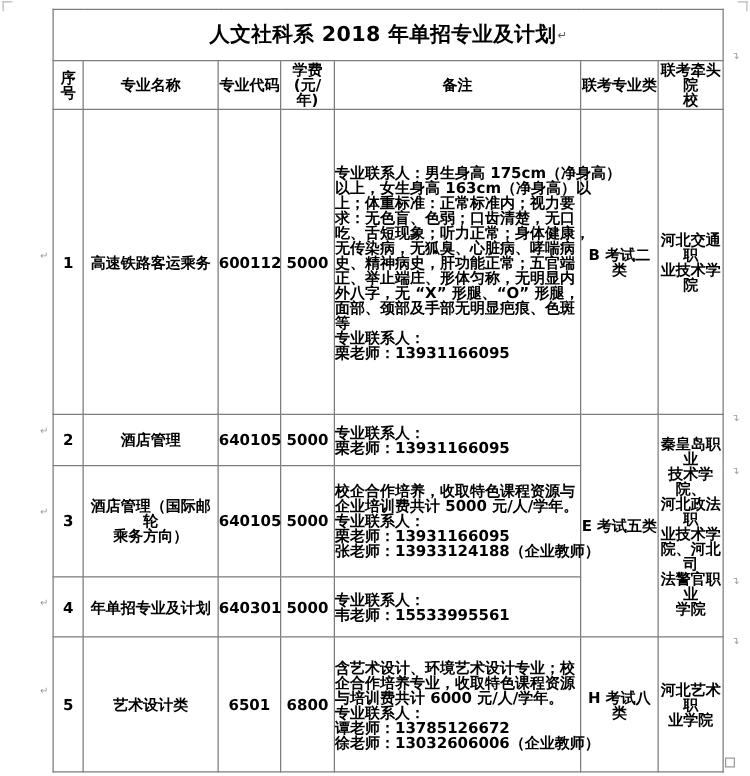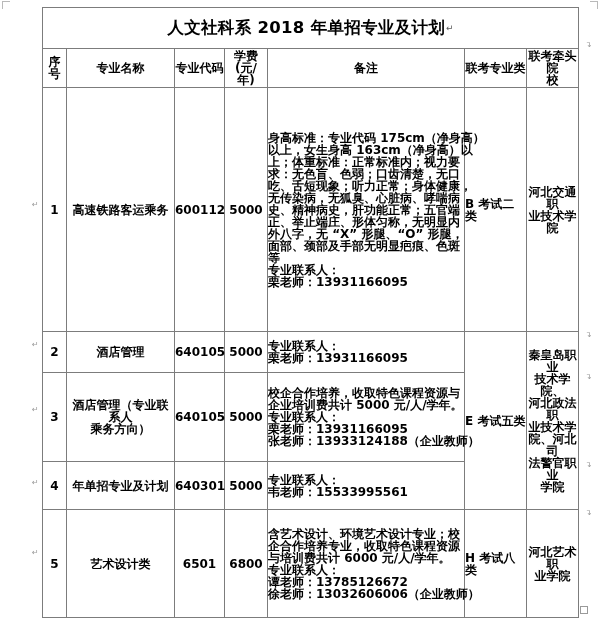--- a/index.html
+++ b/index.html
@@ -84,21 +84,21 @@
     font-weight: bold;
     line-height: 1.15;
   }
 
   
   .c-idx   { text-align: center; font-size: 12px; }
   .c-name  { text-align: center; font-size: 12.5px; line-height: 1.25; padding: 0 2px; margin-left: 28px; }
   .c-code  { text-align: center; font-size: 12px; }
   .c-fee   { text-align: center; font-size: 12px; }
   .c-note  { text-align: left; font-size: 12.2px; line-height: 1.38; padding: 2px 1px 2px 3px; vertical-align: top; }
-  .c-cat   { text-align: left; font-size: 12px; }
+  .c-cat   { text-align: center; font-size: 12px; }
   .c-lead  { text-align: center; font-size: 12.5px; line-height: 1.32; padding: 0 2px; margin-left: 18px; }
 
   .c-note .ln { display: block; white-space: nowrap; }
 
   
   col.w-idx  { width: 24px; }
   col.w-name { width: 108px; }
   col.w-code { width: 50px; }
   col.w-fee  { width: 43px; }
   col.w-note { width: 197px; }
@@ -170,21 +170,21 @@
         <span>校</span>
       </td>
     </tr>
 
     <tr style="height:244px;">
       <td class="c-idx">1</td>
       <td class="c-name">高速铁路客运乘务</td>
       <td class="c-code">600112</td>
       <td class="c-fee">5000</td>
       <td class="c-note">
-        <span class="ln">身高标准：专业代码 175cm（净身高）</span>
+        <span class="ln">专业联系人：男生身高 175cm（净身高）</span>
         <span class="ln">以上，女生身高 163cm（净身高）以</span>
         <span class="ln">上；体重标准：正常标准内；视力要</span>
         <span class="ln">求：无色盲、色弱；口齿清楚，无口</span>
         <span class="ln">吃、舌短现象；听力正常；身体健康，</span>
         <span class="ln">无传染病，无狐臭、心脏病、哮喘病</span>
         <span class="ln">史、精神病史，肝功能正常；五官端</span>
         <span class="ln">正、举止端庄、形体匀称，无明显内</span>
         <span class="ln">外八字，无 “X” 形腿、“O” 形腿，</span>
         <span class="ln">面部、颈部及手部无明显疤痕、色斑</span>
         <span class="ln">等</span>
@@ -215,21 +215,21 @@
         <span>业技术学</span><br>
         <span>院、河北司</span><br>
         <span>法警官职业</span><br>
         <span>学院</span>
       </td>
     </tr>
 
     <tr style="height:89px;">
       <td class="c-idx">3</td>
       <td class="c-name">
-        <span>酒店管理（专业联系人</span><br>
+        <span>酒店管理（国际邮轮</span><br>
         <span>乘务方向）</span>
       </td>
       <td class="c-code">640105</td>
       <td class="c-fee">5000</td>
       <td class="c-note">
         <span class="ln">校企合作培养，收取特色课程资源与</span>
         <span class="ln">企业培训费共计 5000 元/人/学年。</span>
         <span class="ln">专业联系人：</span>
         <span class="ln">栗老师：13931166095</span>
         <span class="ln">张老师：13933124188（企业教师）</span>

